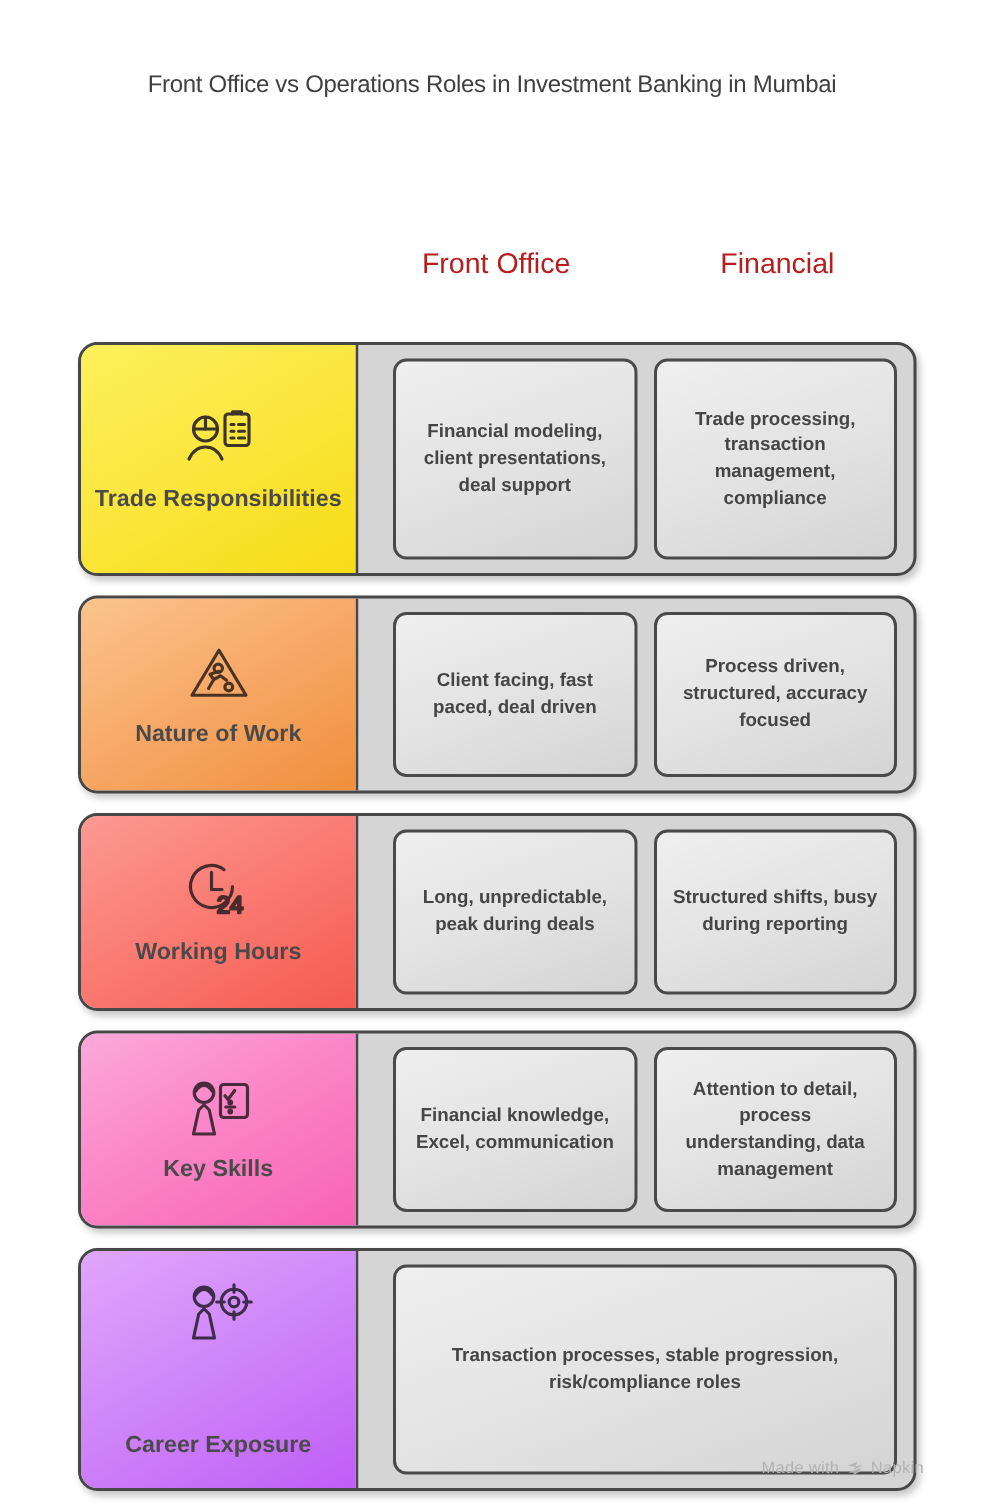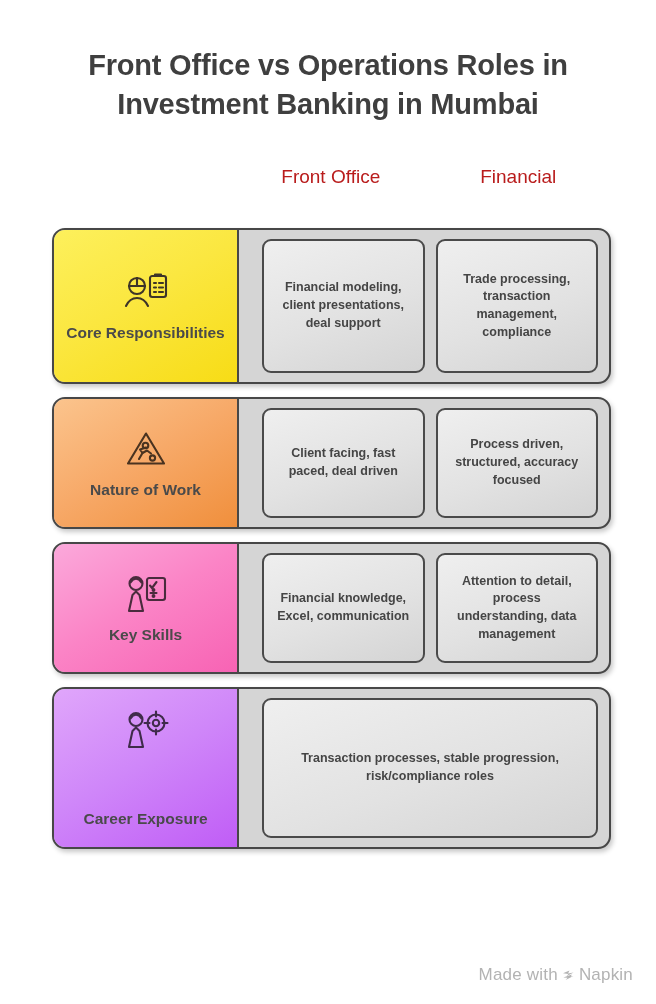--- a/index.html
+++ b/index.html
@@ -12,22 +12,22 @@
     overflow: hidden;
     position: relative;
   }
 
   .page-title {
     position: absolute;
     top: 46px;
     left: 54px;
     width: 548px;
     text-align: center;
-    font-size: 29px;
-    font-weight: bold;
+    font-size: 16px;
+    font-weight: normal;
     line-height: 1.33;
     color: #3f3f3f;
     letter-spacing: -0.2px;
   }
 
   .col-headers {
     position: absolute;
     top: 166px;
     left: 237px;
     width: 375px;
@@ -120,23 +120,23 @@
   .r5 .label-cell { background: linear-gradient(150deg, #e0a6fb 0%, #cf86f9 48%, #c05df6 100%); gap: 48px; }
 
   .r1 { height: 156px; }
   .r2 { height: 132px; }
   .r3 { height: 132px; }
   .r4 { height: 132px; }
   .r5 { height: 162px; }
 
   .watermark {
     position: absolute;
-    right: 23px;
+    right: 40px;
     bottom: 19px;
-    font-size: 17px;
+    font-size: 11px;
     color: #b3b3b3;
     display: flex;
     align-items: center;
     gap: 4px;
     letter-spacing: 0.2px;
   }
   .watermark svg { display: block; }
 </style>
 </head>
 <body>
@@ -157,21 +157,21 @@
           <circle cx="15" cy="14" r="8"></circle>
           <path d="M7 14h16"></path>
           <path d="M15 6v8"></path>
           <path d="M4 34c2.4-5.2 6.4-8 11-8s8.6 2.8 11 8"></path>
           <rect x="28" y="4" width="16" height="21" rx="2.2"></rect>
           <path d="M33 4V2.5h6V4"></path>
           <path d="M32 11h2M32 15.5h2M32 20h2"></path>
           <path d="M37 11h4M37 15.5h4M37 20h4"></path>
         </svg>
       </span>
-      <span class="label-text">Core Responsibilities</span>
+      <span class="label-text">Trade Responsibilities</span>
     </div>
     <div class="cells">
       <div class="cell">Financial modeling, client presentations, deal support</div>
       <div class="cell">Trade processing, transaction management, compliance</div>
     </div>
   </div>
 
   <div class="row r2">
     <div class="label-cell">
       <span class="label-icon">
@@ -184,20 +184,36 @@
         </svg>
       </span>
       <span class="label-text">Nature of Work</span>
     </div>
     <div class="cells">
       <div class="cell">Client facing, fast paced, deal driven</div>
       <div class="cell">Process driven, structured, accuracy focused</div>
     </div>
   </div>
 
+  <div class="row r3">
+    <div class="label-cell">
+      <span class="label-icon">
+        <svg width="46" height="40" viewBox="0 0 46 40" fill="none" stroke="#4a2b2b" stroke-width="2.1" stroke-linecap="round" stroke-linejoin="round">
+          <path d="M32 17a14 14 0 1 1-5.6-11.2"></path>
+          <path d="M18 7.5V19h7"></path>
+          <text x="21.5" y="34.5" font-family="'Liberation Sans', sans-serif" font-size="16" font-weight="normal" fill="none" stroke="#4a2b2b" stroke-width="1.7">24</text>
+        </svg>
+      </span>
+      <span class="label-text">Working Hours</span>
+    </div>
+    <div class="cells">
+      <div class="cell">Long, unpredictable, peak during deals</div>
+      <div class="cell">Structured shifts, busy during reporting</div>
+    </div>
+  </div>
 
   <div class="row r4">
     <div class="label-cell">
       <span class="label-icon">
         <svg width="48" height="40" viewBox="0 0 48 40" fill="none" stroke="#4a2b3d" stroke-width="2.1" stroke-linecap="round" stroke-linejoin="round">
           <circle cx="14" cy="9.5" r="6.5"></circle>
           <path d="M8.5 8.5c1.6-2.6 3.6-3.9 5.5-3.9s3.9 1.3 5.5 3.9"></path>
           <path d="M14 17.5 10.5 21 7 37h14l-3.5-16-3.5-3.5"></path>
           <rect x="25" y="4" width="18" height="22" rx="2.2"></rect>
           <path d="M28 11.5l2 2.5 4.5-6"></path>

